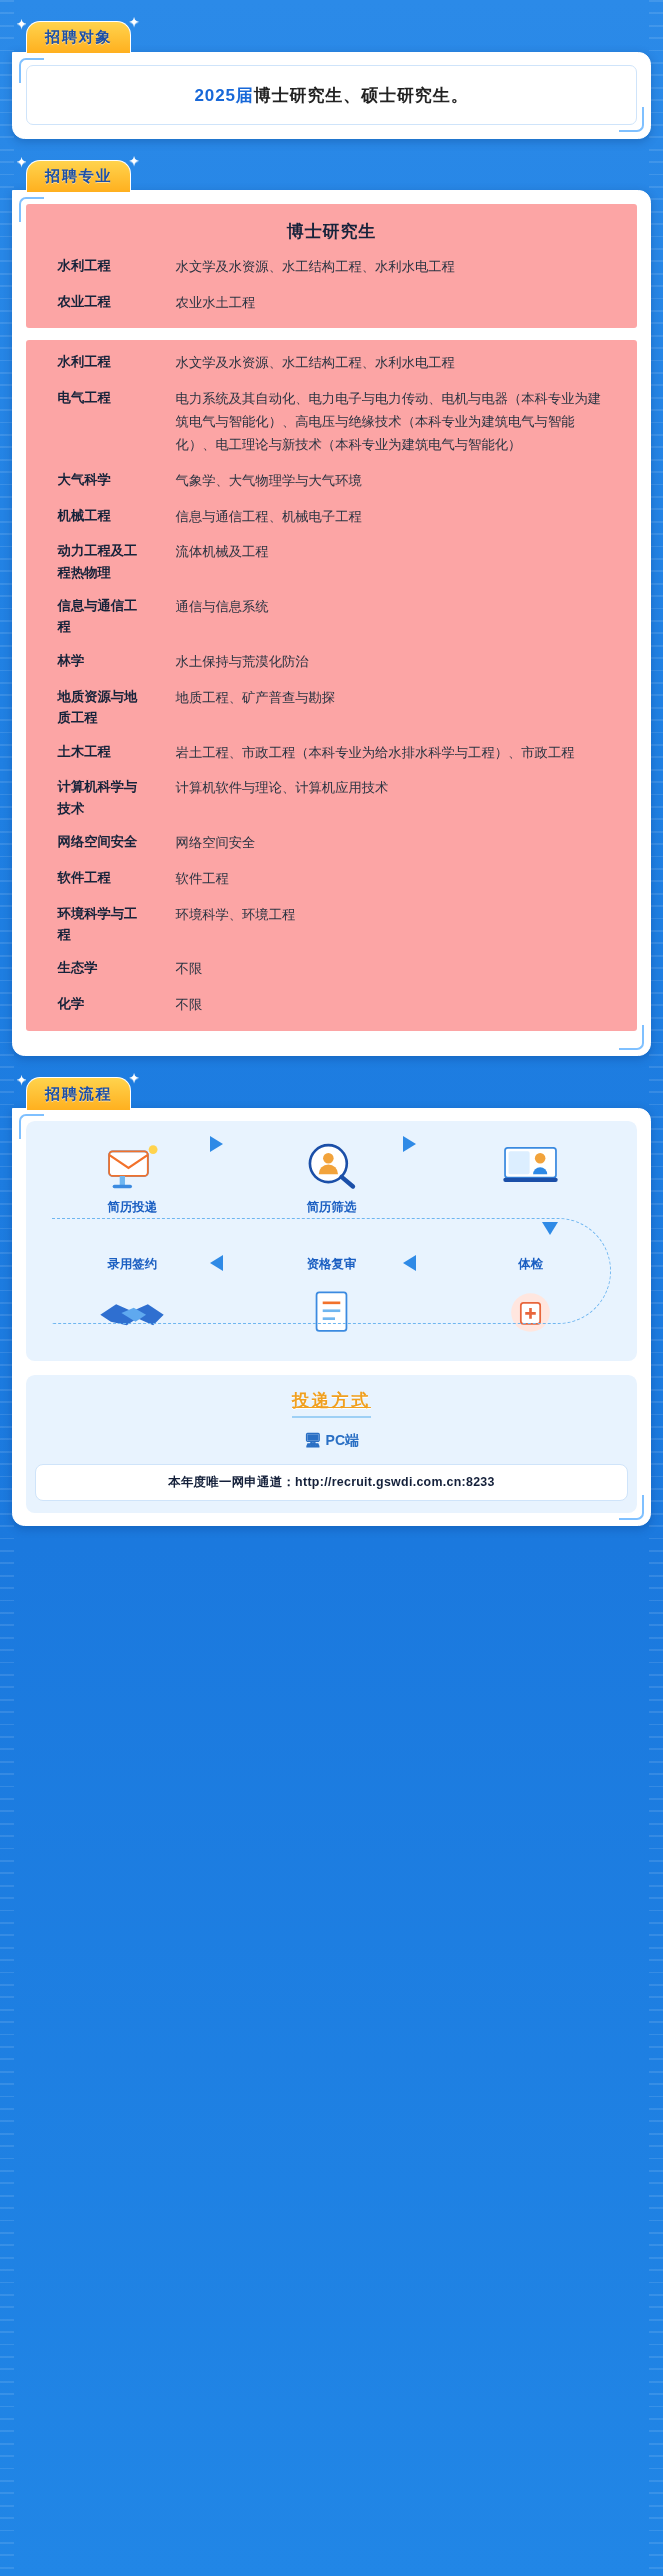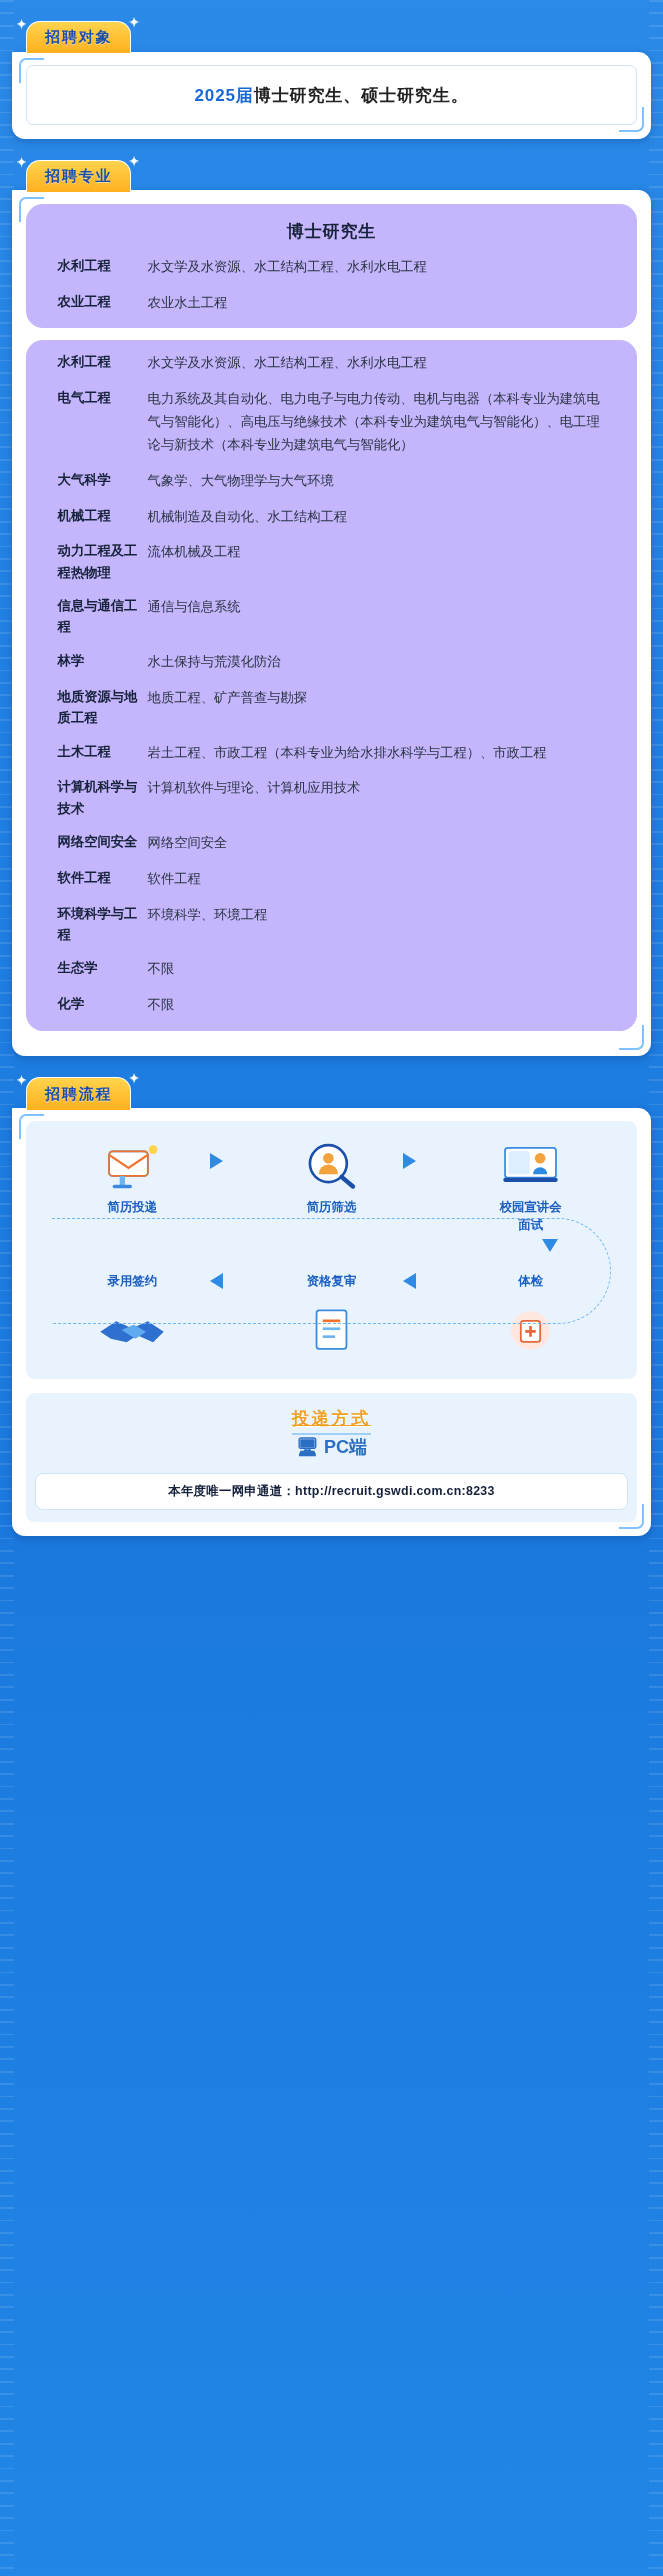--- a/index.html
+++ b/index.html
@@ -128,37 +128,38 @@
     text-align: center;
     font-size: 17px;
     font-weight: bold;
     color: #222222;
     letter-spacing: 0.9px;
   }
   .target-box .hl { color: #1868d8; }
 
   
   .degree-block {
-    background: #c4b5fd;
-    border-radius: 17px;
+    background: #fca5a5;
+    border-radius: 3px;
     padding: 10.6px 8.8px 12.4px 8.8px;
     margin-bottom: 12.4px;
   }
   .degree-title {
     text-align: center;
     font-size: 17px;
     font-weight: bold;
     color: #17233b;
     letter-spacing: 0.9px;
     margin: 5.3px 0 12.4px 0;
   }
   .row {
     display: flex;
     align-items: flex-start;
     margin-bottom: 12.4px;
+    gap: 28px;
   }
   .row:last-child { margin-bottom: 1.8px; }
   .cell-k {
     width: 113px;
     min-width: 113px;
     font-size: 13.3px;
     font-weight: bold;
     color: #16233a;
     line-height: 1.6;
     padding-left: 23px;
@@ -237,22 +238,22 @@
     font-size: 17px;
     font-weight: bold;
     color: #f0a020;
     letter-spacing: 2.7px;
     text-shadow: 0 0.9px 0 #fff;
     border-bottom: 2.7px solid #9ed0f5;
     padding-bottom: 3.5px;
     text-decoration: underline;
   }
   .pc-line {
-    margin-top: 0;
-    font-size: 18px;
+    margin-top: 14px;
+    font-size: 14px;
     color: #2a6fc4;
     font-weight: bold;
   }
   .channel {
     margin-top: 14px;
     background: #ffffff;
     border: 0.9px solid #cfe4fa;
     border-radius: 8px;
     padding: 8.8px 7px;
     font-size: 12.4px;
@@ -314,21 +315,21 @@
         <div class="row">
           <div class="cell-k">电气工程</div>
           <div class="cell-v">电力系统及其自动化、电力电子与电力传动、电机与电器（本科专业为建筑电气与智能化）、高电压与绝缘技术（本科专业为建筑电气与智能化）、电工理论与新技术（本科专业为建筑电气与智能化）</div>
         </div>
         <div class="row">
           <div class="cell-k">大气科学</div>
           <div class="cell-v">气象学、大气物理学与大气环境</div>
         </div>
         <div class="row">
           <div class="cell-k">机械工程</div>
-          <div class="cell-v">机械制造及自动化、水工结构工程</div>
+          <div class="cell-v">信息与通信工程、机械电子工程</div>
         </div>
         <div class="row">
           <div class="cell-k">动力工程及工程热物理</div>
           <div class="cell-v">流体机械及工程</div>
         </div>
         <div class="row">
           <div class="cell-k">信息与通信工程</div>
           <div class="cell-v">通信与信息系统</div>
         </div>
         <div class="row">
@@ -415,22 +416,20 @@
           <div class="proc-item">
             <div class="proc-icon">
               <svg width="65" height="51" viewBox="0 0 74 58">
                 <rect x="8" y="10" width="58" height="34" rx="3" fill="#ffffff" stroke="#3b8ae0" stroke-width="2"></rect>
                 <rect x="12" y="14" width="24" height="26" rx="2" fill="#dceeff"></rect>
                 <circle cx="48" cy="22" r="6" fill="#f2a33b"></circle>
                 <path d="M40 40 a8 8 0 0 1 16 0 z" fill="#2f8ae6"></path>
                 <rect x="6" y="44" width="62" height="5" rx="2.5" fill="#1b4fa8"></rect>
               </svg>
             </div>
-            <div class="proc-label" style="white-space:pre-line;">校园宣讲会
-面试</div>
           </div>
         </div>
 
         <div class="arrows-row">
           <div class="tri tri-r" style="position:absolute; left:177px; top:-81px;"></div>
           <div class="tri tri-r" style="position:absolute; left:370px; top:-81px;"></div>
         </div>
 
         <div style="position:relative; height:39px;">
           <div class="tri-d" style="position:absolute; right:72px; top:5.3px;"></div>

